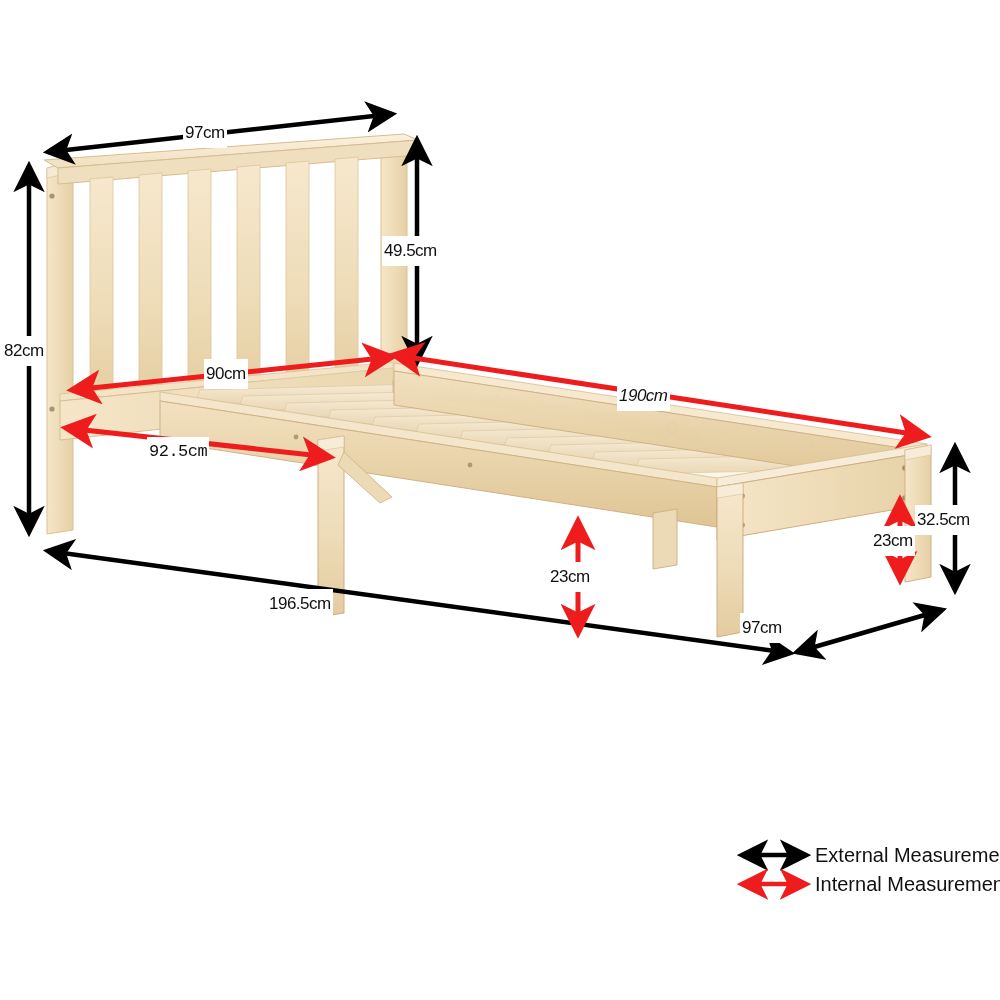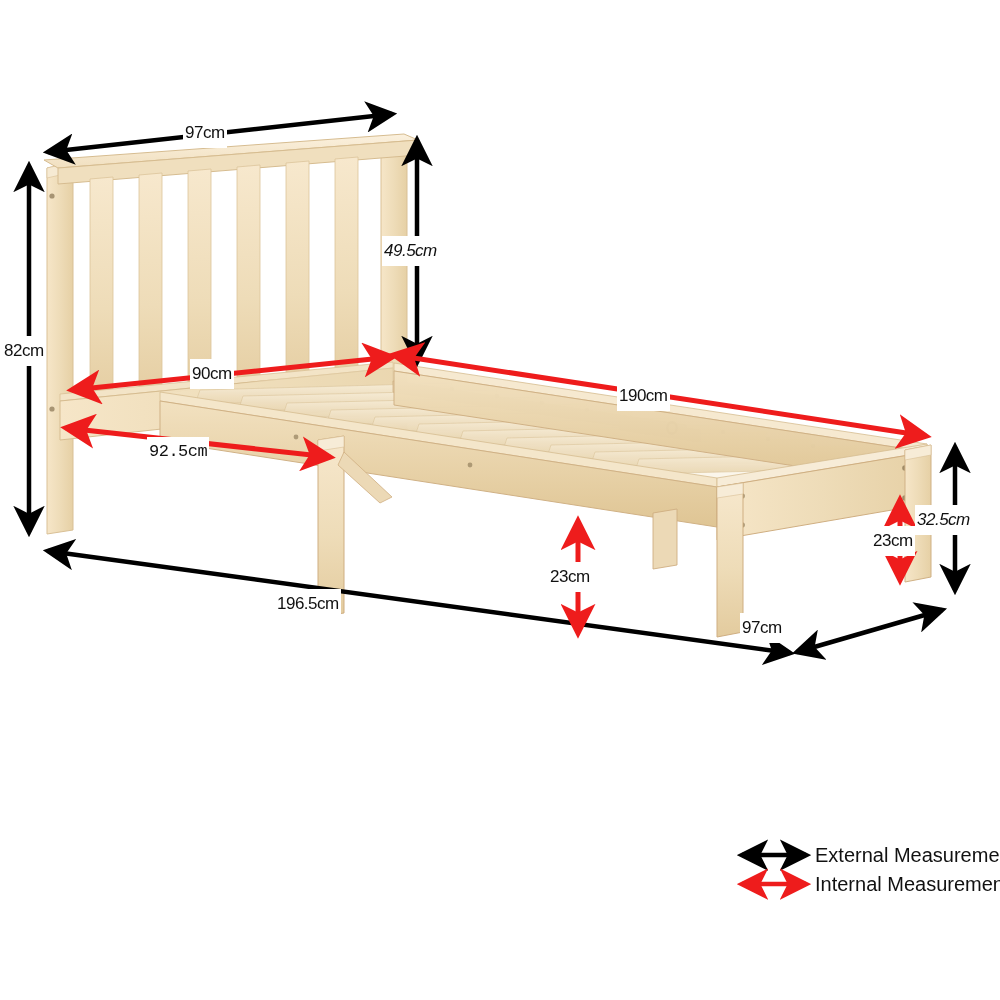--- a/index.html
+++ b/index.html
@@ -230,37 +230,37 @@
     </g>
 
     <g>
       <line x1="742" y1="855" x2="806" y2="855" stroke="#000000" stroke-width="4.5" marker-start="url(#arrB-start)" marker-end="url(#arrB-end)"></line>
       <line x1="742" y1="884" x2="806" y2="884" stroke="#ee1c1c" stroke-width="4.5" marker-start="url(#arrR-start)" marker-end="url(#arrR-end)"></line>
     </g>
   </svg>
 
   <div class="dim-label" style="left:183px; top:118px;">97cm</div>
 
-  <div class="dim-label" style="left:382px; top:236px;font-style:italic;">49.5cm</div>
+  <div class="dim-label" style="left:382px; top:236px;">49.5cm</div>
 
   <div class="dim-label" style="left:2px; top:336px;">82cm</div>
 
-  <div class="dim-label" style="left:190px; top:359px;">90cm</div>
+  <div class="dim-label" style="left:204px; top:359px;">90cm</div>
 
   <div class="dim-label" style="left:147px; top:437px;font-family:Liberation Mono, monospace;">92.5cm</div>
 
-  <div class="dim-label" style="left:617px; top:381px;">190cm</div>
-
-  <div class="dim-label" style="left:275px; top:589px;">196.5cm</div>
+  <div class="dim-label" style="left:617px; top:381px;font-style:italic;">190cm</div>
+
+  <div class="dim-label" style="left:267px; top:589px;">196.5cm</div>
 
   <div class="dim-label" style="left:740px; top:613px;">97cm</div>
 
   <div class="dim-label" style="left:548px; top:562px;">23cm</div>
 
   <div class="dim-label" style="left:871px; top:526px;">23cm</div>
 
-  <div class="dim-label" style="left:915px; top:505px;font-style:italic;">32.5cm</div>
+  <div class="dim-label" style="left:915px; top:505px;">32.5cm</div>
 
   <div class="legend-label" style="left:815px; top:843px;">External Measurements</div>
 
   <div class="legend-label" style="left:815px; top:872px;">Internal Measurements</div>
 
 </div>
 
 </body></html>

